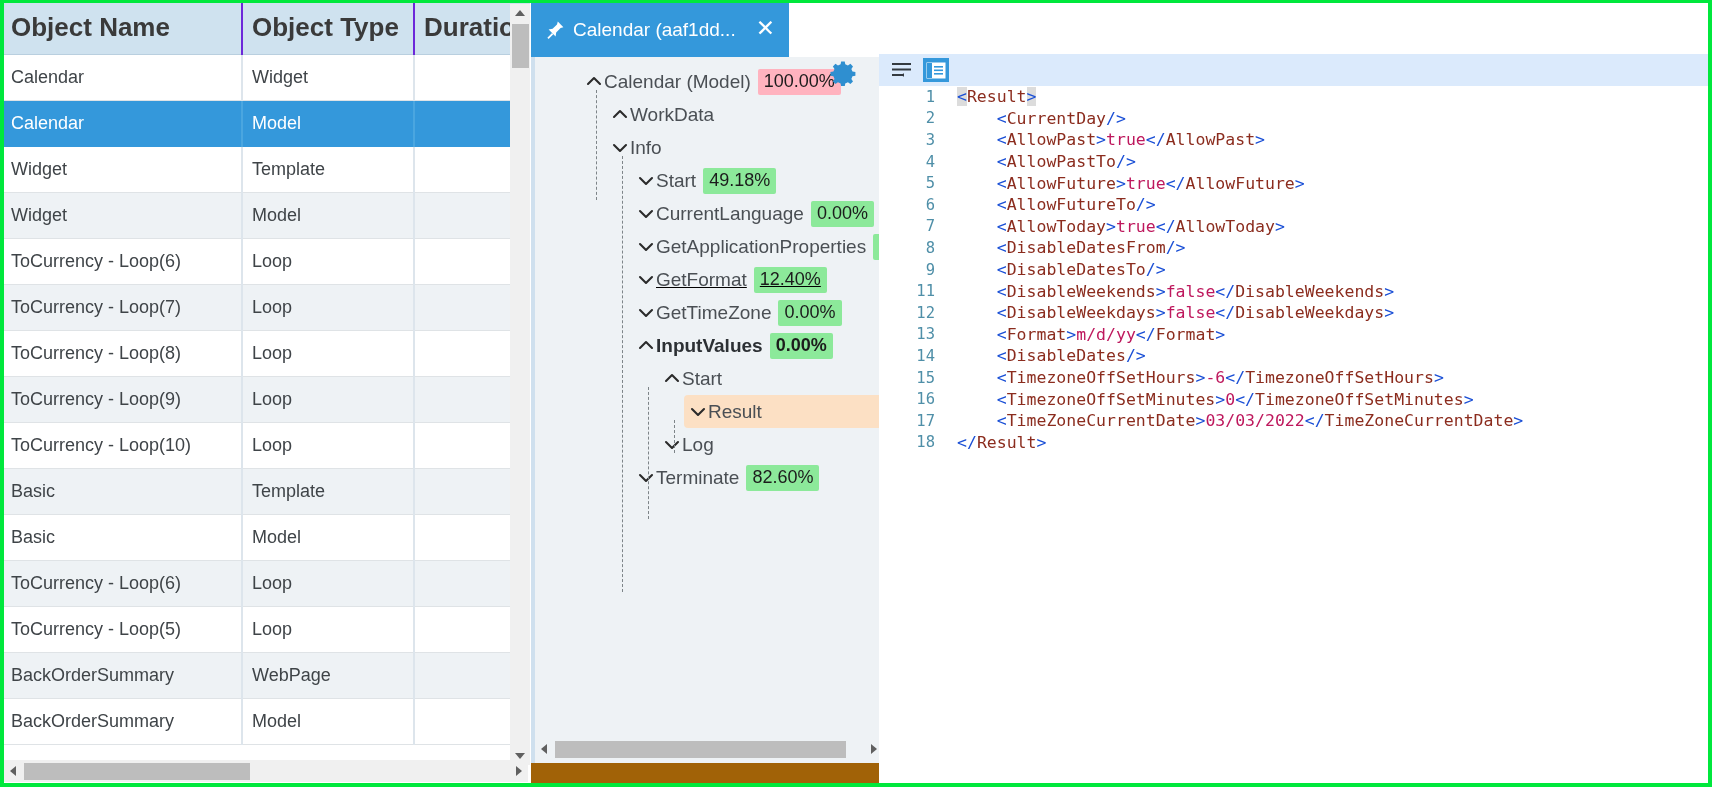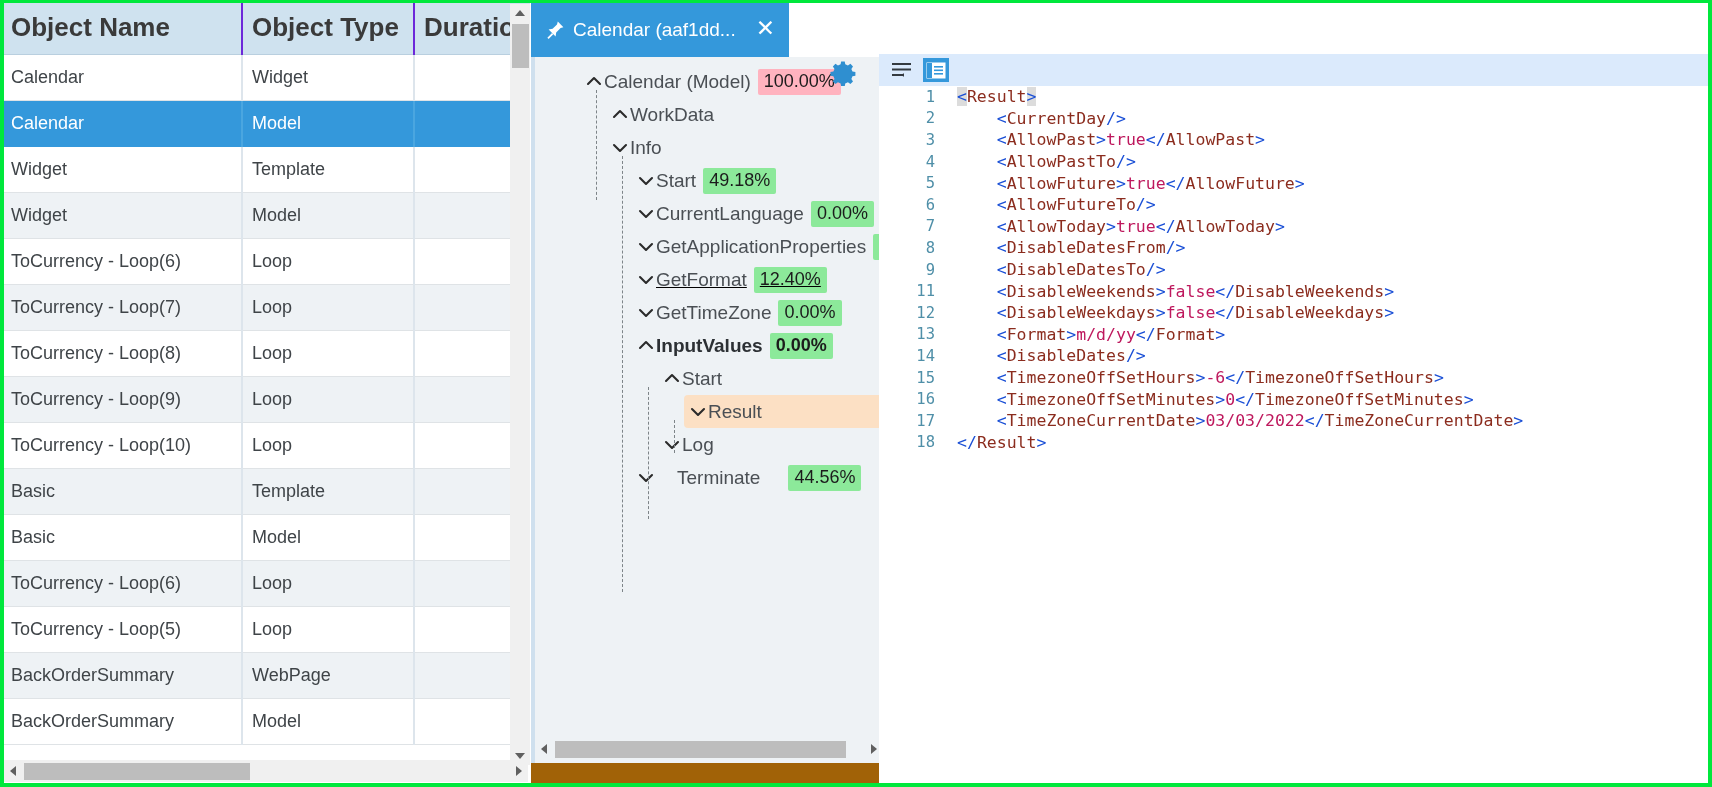--- a/index.html
+++ b/index.html
@@ -440,28 +440,28 @@
             <span class="lbl">Result</span>
           </div>
           <div class="node" style="margin-left: 78px;">
             <span class="chev">
               <svg width="16" height="15" viewBox="0 0 16 15">
                 <path d="M2 5 L8 11 L14 5" fill="none" stroke="#2b2b2b" stroke-width="2.1" stroke-linecap="round" stroke-linejoin="round"></path>
               </svg>
             </span>
             <span class="lbl">Log</span>
           </div>
-          <div class="node" style="margin-left: 52px; gap: 21px;">
+          <div class="node" style="margin-left: 52px;">
             <span class="chev">
               <svg width="16" height="15" viewBox="0 0 16 15">
                 <path d="M2 5 L8 11 L14 5" fill="none" stroke="#2b2b2b" stroke-width="2.1" stroke-linecap="round" stroke-linejoin="round"></path>
               </svg>
             </span>
             <span class="lbl">Terminate</span>
-            <span class="pct green">44.56%</span>
+            <span class="pct green">82.60%</span>
           </div>
           <div style="position: absolute; left: 16px; top: 33px; width: 0px; height: 110px; border-left: 1px dashed rgb(125, 132, 136); z-index: 0;"></div>
           <div style="position: absolute; left: 42px; top: 99px; width: 0px; height: 436px; border-left: 1px dashed rgb(125, 132, 136); z-index: 0;"></div>
           <div style="position: absolute; left: 68px; top: 330px; width: 0px; height: 132px; border-left: 1px dashed rgb(125, 132, 136); z-index: 0;"></div>
           <div style="position: absolute; left: 94px; top: 363px; width: 0px; height: 33px; border-left: 1px dashed rgb(125, 132, 136); z-index: 0;"></div>
         </div>
       <div class="tree-hscroll">
         <div class="hs-arrow">
             <div class="tri tri-lf"></div>
           </div>

